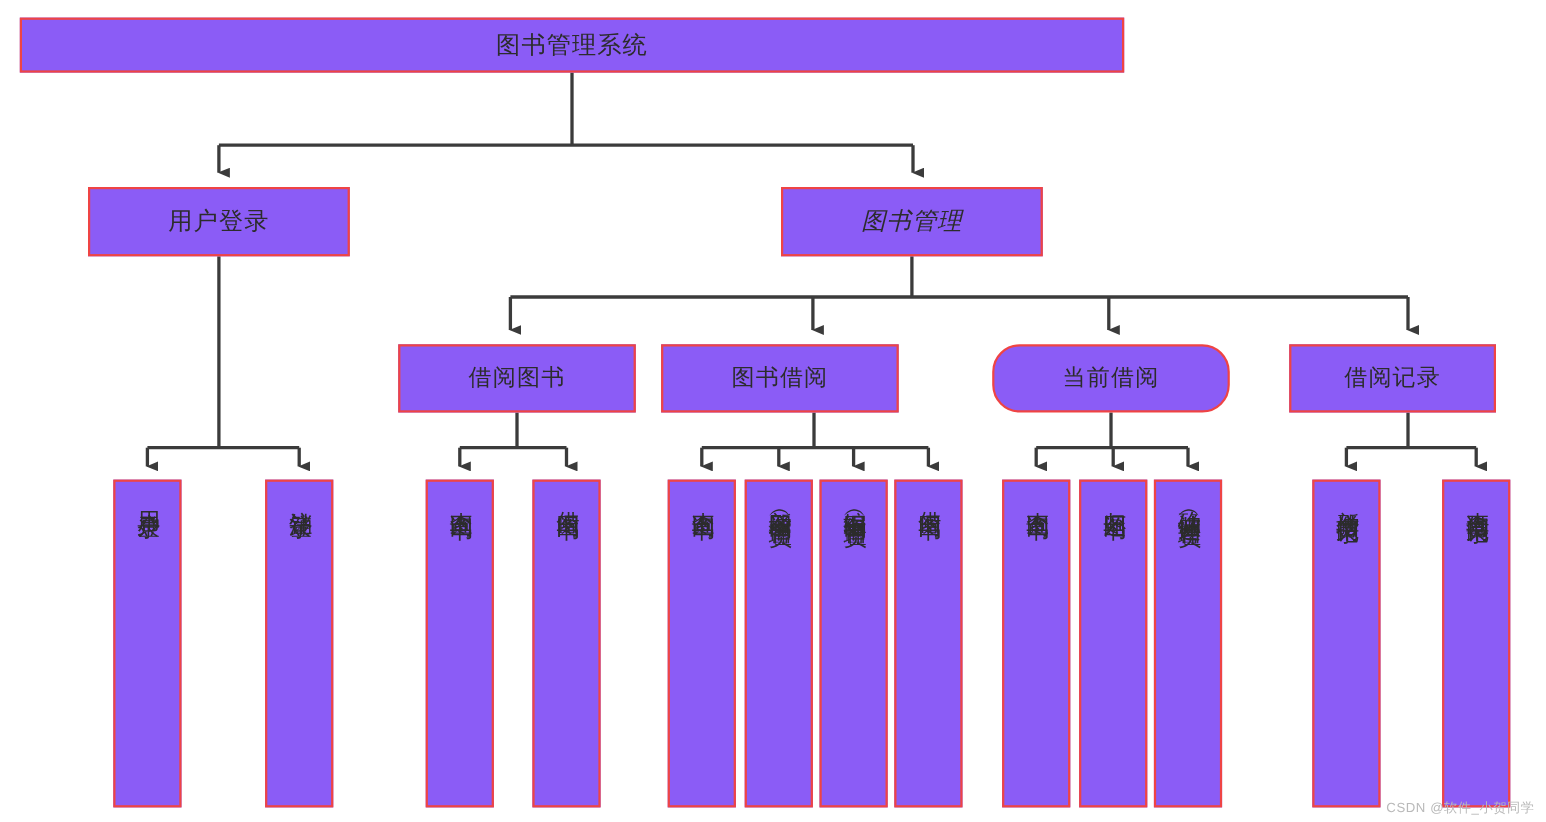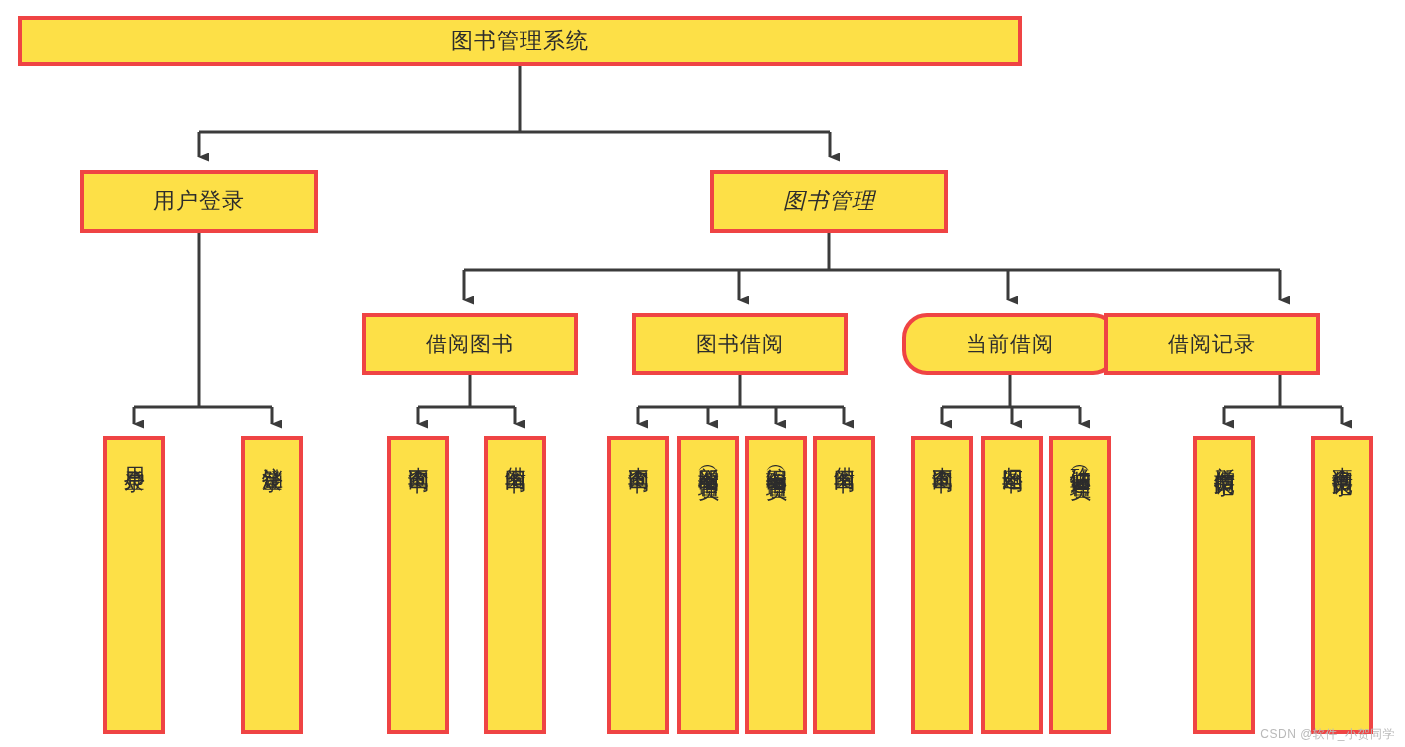--- a/index.html
+++ b/index.html
@@ -9,22 +9,22 @@
     font-family:"Liberation Sans","DejaVu Sans",sans-serif;
     position:relative;
   }
   #diagram-root{position:absolute;left:0;top:0;width:1405px;height:747px;}
   svg.canvas{position:absolute;left:0;top:0;width:1405px;height:747px;display:block;}
 
   
   .node{
     position:absolute;
     box-sizing:border-box;
-    background:#fde047;
-    border:4px solid #ef4444;
+    background:#8b5cf6;
+    border:2px solid #ef4444;
     display:flex;
     align-items:center;
     justify-content:center;
   }
   .node-label{
     color:#2c2c2c;
     font-size:21px;
     line-height:1.28;
     letter-spacing:1px;
     white-space:nowrap;
@@ -118,27 +118,27 @@
   <div class="node level2" style="left:80px;top:170px;width:238px;height:63px;">
     <span class="node-label">用户登录</span>
   </div>
   <div class="node level2" style="left:710px;top:170px;width:238px;height:63px;font-style:italic;">
     <span class="node-label">图书管理</span>
   </div>
 
   <div class="node level3" style="left:362px;top:313px;width:216px;height:62px;">
     <span class="node-label">借阅图书</span>
   </div>
-  <div class="node level3" style="left:632px;top:313px;width:216px;height:62px;">
+  <div class="node level3" style="left:601px;top:313px;width:216px;height:62px;">
     <span class="node-label">图书借阅</span>
   </div>
   <div class="node level3" style="left:902px;top:313px;width:216px;height:62px;border-radius:25px;">
     <span class="node-label">当前借阅</span>
   </div>
-  <div class="node level3" style="left:1104px;top:313px;width:216px;height:62px;justify-content:center;">
+  <div class="node level3" style="left:1172px;top:313px;width:188px;height:62px;justify-content:center;">
     <span class="node-label">借阅记录</span>
   </div>
 
   <div class="node vertical" style="left:103px;top:436px;width:62px;height:298px;">
     <span class="node-label">用户登录</span>
   </div>
   <div class="node vertical" style="left:241px;top:436px;width:62px;height:298px;">
     <span class="node-label">注销登录</span>
   </div>
 

